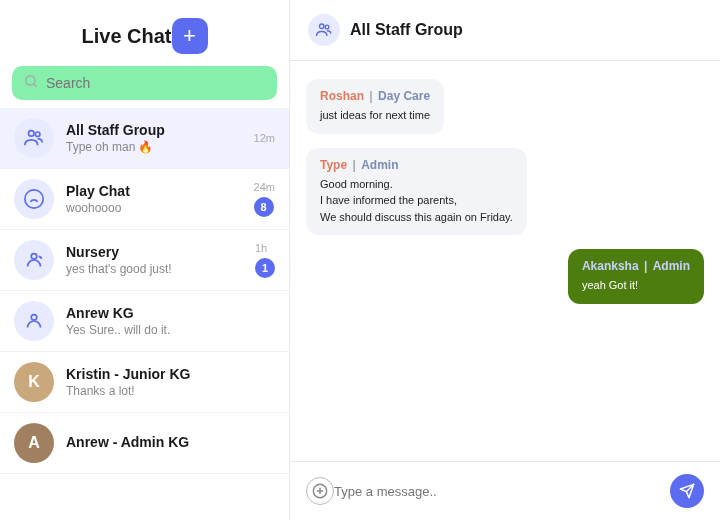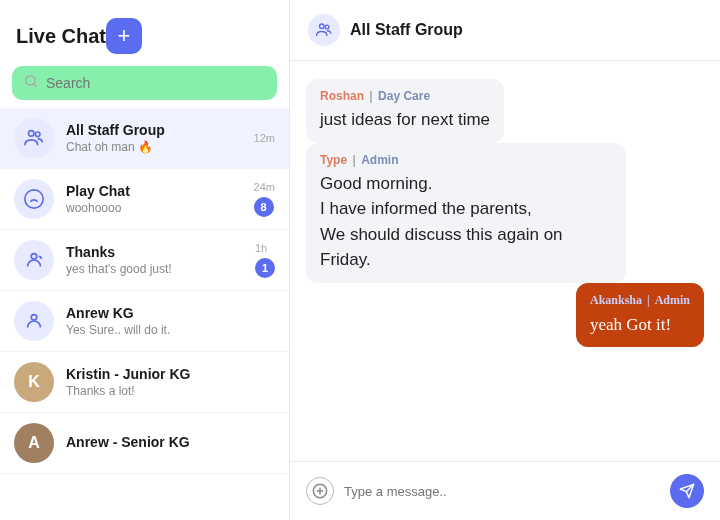--- a/index.html
+++ b/index.html
@@ -10,21 +10,21 @@
       width: 290px;
       min-width: 290px;
       border-right: 1px solid #e8e8e8;
       display: flex;
       flex-direction: column;
       background: #fff;
     }
     .sidebar-header {
       display: flex;
       align-items: center;
-      justify-content: flex-start;
+      justify-content: center;
       padding: 18px 16px 12px 16px;
     }
     .sidebar-title {
       font-size: 20px;
       font-weight: 700;
       color: #1a1a1a;
     }
     .add-button {
       width: 36px;
       height: 36px;
@@ -129,54 +129,53 @@
       font-size: 16px;
       font-weight: 600;
       color: #1a1a1a;
     }
     .messages-area {
       flex: 1;
       overflow-y: auto;
       padding: 18px 16px;
       display: flex;
       flex-direction: column;
+      gap: 14px;
     }
     .message-bubble {
       max-width: 320px;
       border-radius: 12px;
       padding: 10px 14px;
       background: #f3f4f8;
     }
     .message-bubble.sent {
-      background: #c2410c;
+      background: #4d7c0f;
       color: #fff;
       align-self: flex-end;
-      font-family: Liberation Serif, serif;
     }
     .message-bubble.received {
       align-self: flex-start;
     }
     .message-sender {
       font-size: 12px;
       font-weight: 600;
       margin-bottom: 4px;
     }
     .message-sender .name { color: #e07a5f; }
     .message-sender .role { color: #7c8db5; }
     .message-sender.sent-sender .name { color: #c8d0ff; }
     .message-sender.sent-sender .role { color: #c8d0ff; }
     .separator { color: #aaa; margin: 0 2px; }
-    .message-text { font-size: 17px; color: #222; line-height: 1.5; }
+    .message-text { font-size: 11px; color: #222; line-height: 1.5; }
     .message-bubble.sent .message-text { color: #fff; }
     .chat-input-bar {
       display: flex;
       align-items: center;
       padding: 12px 16px;
       border-top: 1px solid #e8e8e8;
-      gap: 10px;
     }
     .plus-icon-btn {
       width: 28px;
       height: 28px;
       border-radius: 50%;
       border: 1.5px solid #bbb;
       background: #fff;
       display: flex;
       align-items: center;
       justify-content: center;
@@ -241,21 +240,21 @@
       <div class="chat-avatar group">
         <svg width="22" height="22" viewBox="0 0 24 24" fill="none" stroke="#5b6cf0" stroke-width="1.8">
           <circle cx="9" cy="7" r="3"></circle>
             <circle cx="16" cy="8" r="2.5"></circle>
           <path d="M2 20c0-4 3-6 7-6s7 2 7 6"></path>
             <path d="M16 13c2.5 0 5 1.2 5 4"></path>
         </svg>
       </div>
       <div class="chat-info">
         <div class="chat-name">All Staff Group</div>
-        <div class="chat-preview">Chat oh man 🔥</div>
+        <div class="chat-preview">Type oh man 🔥</div>
       </div>
       <div class="chat-meta">
         <span class="chat-time">12m</span>
       </div>
     </div>
 
     <div class="chat-item">
       <div class="chat-avatar play">
         <svg width="22" height="22" viewBox="0 0 24 24" fill="none" stroke="#5b6cf0" stroke-width="1.8">
           <circle cx="12" cy="12" r="10"></circle>
@@ -276,21 +275,21 @@
 
     <div class="chat-item">
       <div class="chat-avatar nursery">
         <svg width="22" height="22" viewBox="0 0 24 24" fill="none" stroke="#5b6cf0" stroke-width="1.8">
           <circle cx="12" cy="8" r="3"></circle>
           <path d="M5 19c0-4 3.134-7 7-7s7 3 7 7"></path>
           <path d="M17 8c1.5 0 3 1 3 3"></path>
         </svg>
       </div>
       <div class="chat-info">
-        <div class="chat-name">Thanks</div>
+        <div class="chat-name">Nursery</div>
         <div class="chat-preview">yes that's good just!</div>
       </div>
       <div class="chat-meta">
         <span class="chat-time">1h</span>
         <span class="badge">1</span>
       </div>
     </div>
 
     <div class="chat-item">
       <div class="chat-avatar" style="background:#e8eaff;">
@@ -311,21 +310,21 @@
       <div class="chat-info">
         <div class="chat-name">Kristin - Junior KG</div>
         <div class="chat-preview">Thanks a lot!</div>
       </div>
       <div class="chat-meta"></div>
     </div>
 
     <div class="chat-item">
       <div class="avatar-img-anrew">A</div>
       <div class="chat-info">
-        <div class="chat-name">Anrew - Senior KG</div>
+        <div class="chat-name">Anrew - Admin KG</div>
         <div class="chat-preview"></div>
       </div>
       <div class="chat-meta"></div>
     </div>
   </div>
 </div>
 
 <div class="chat-panel">
   <div class="chat-header">
     <div class="chat-header-avatar">

